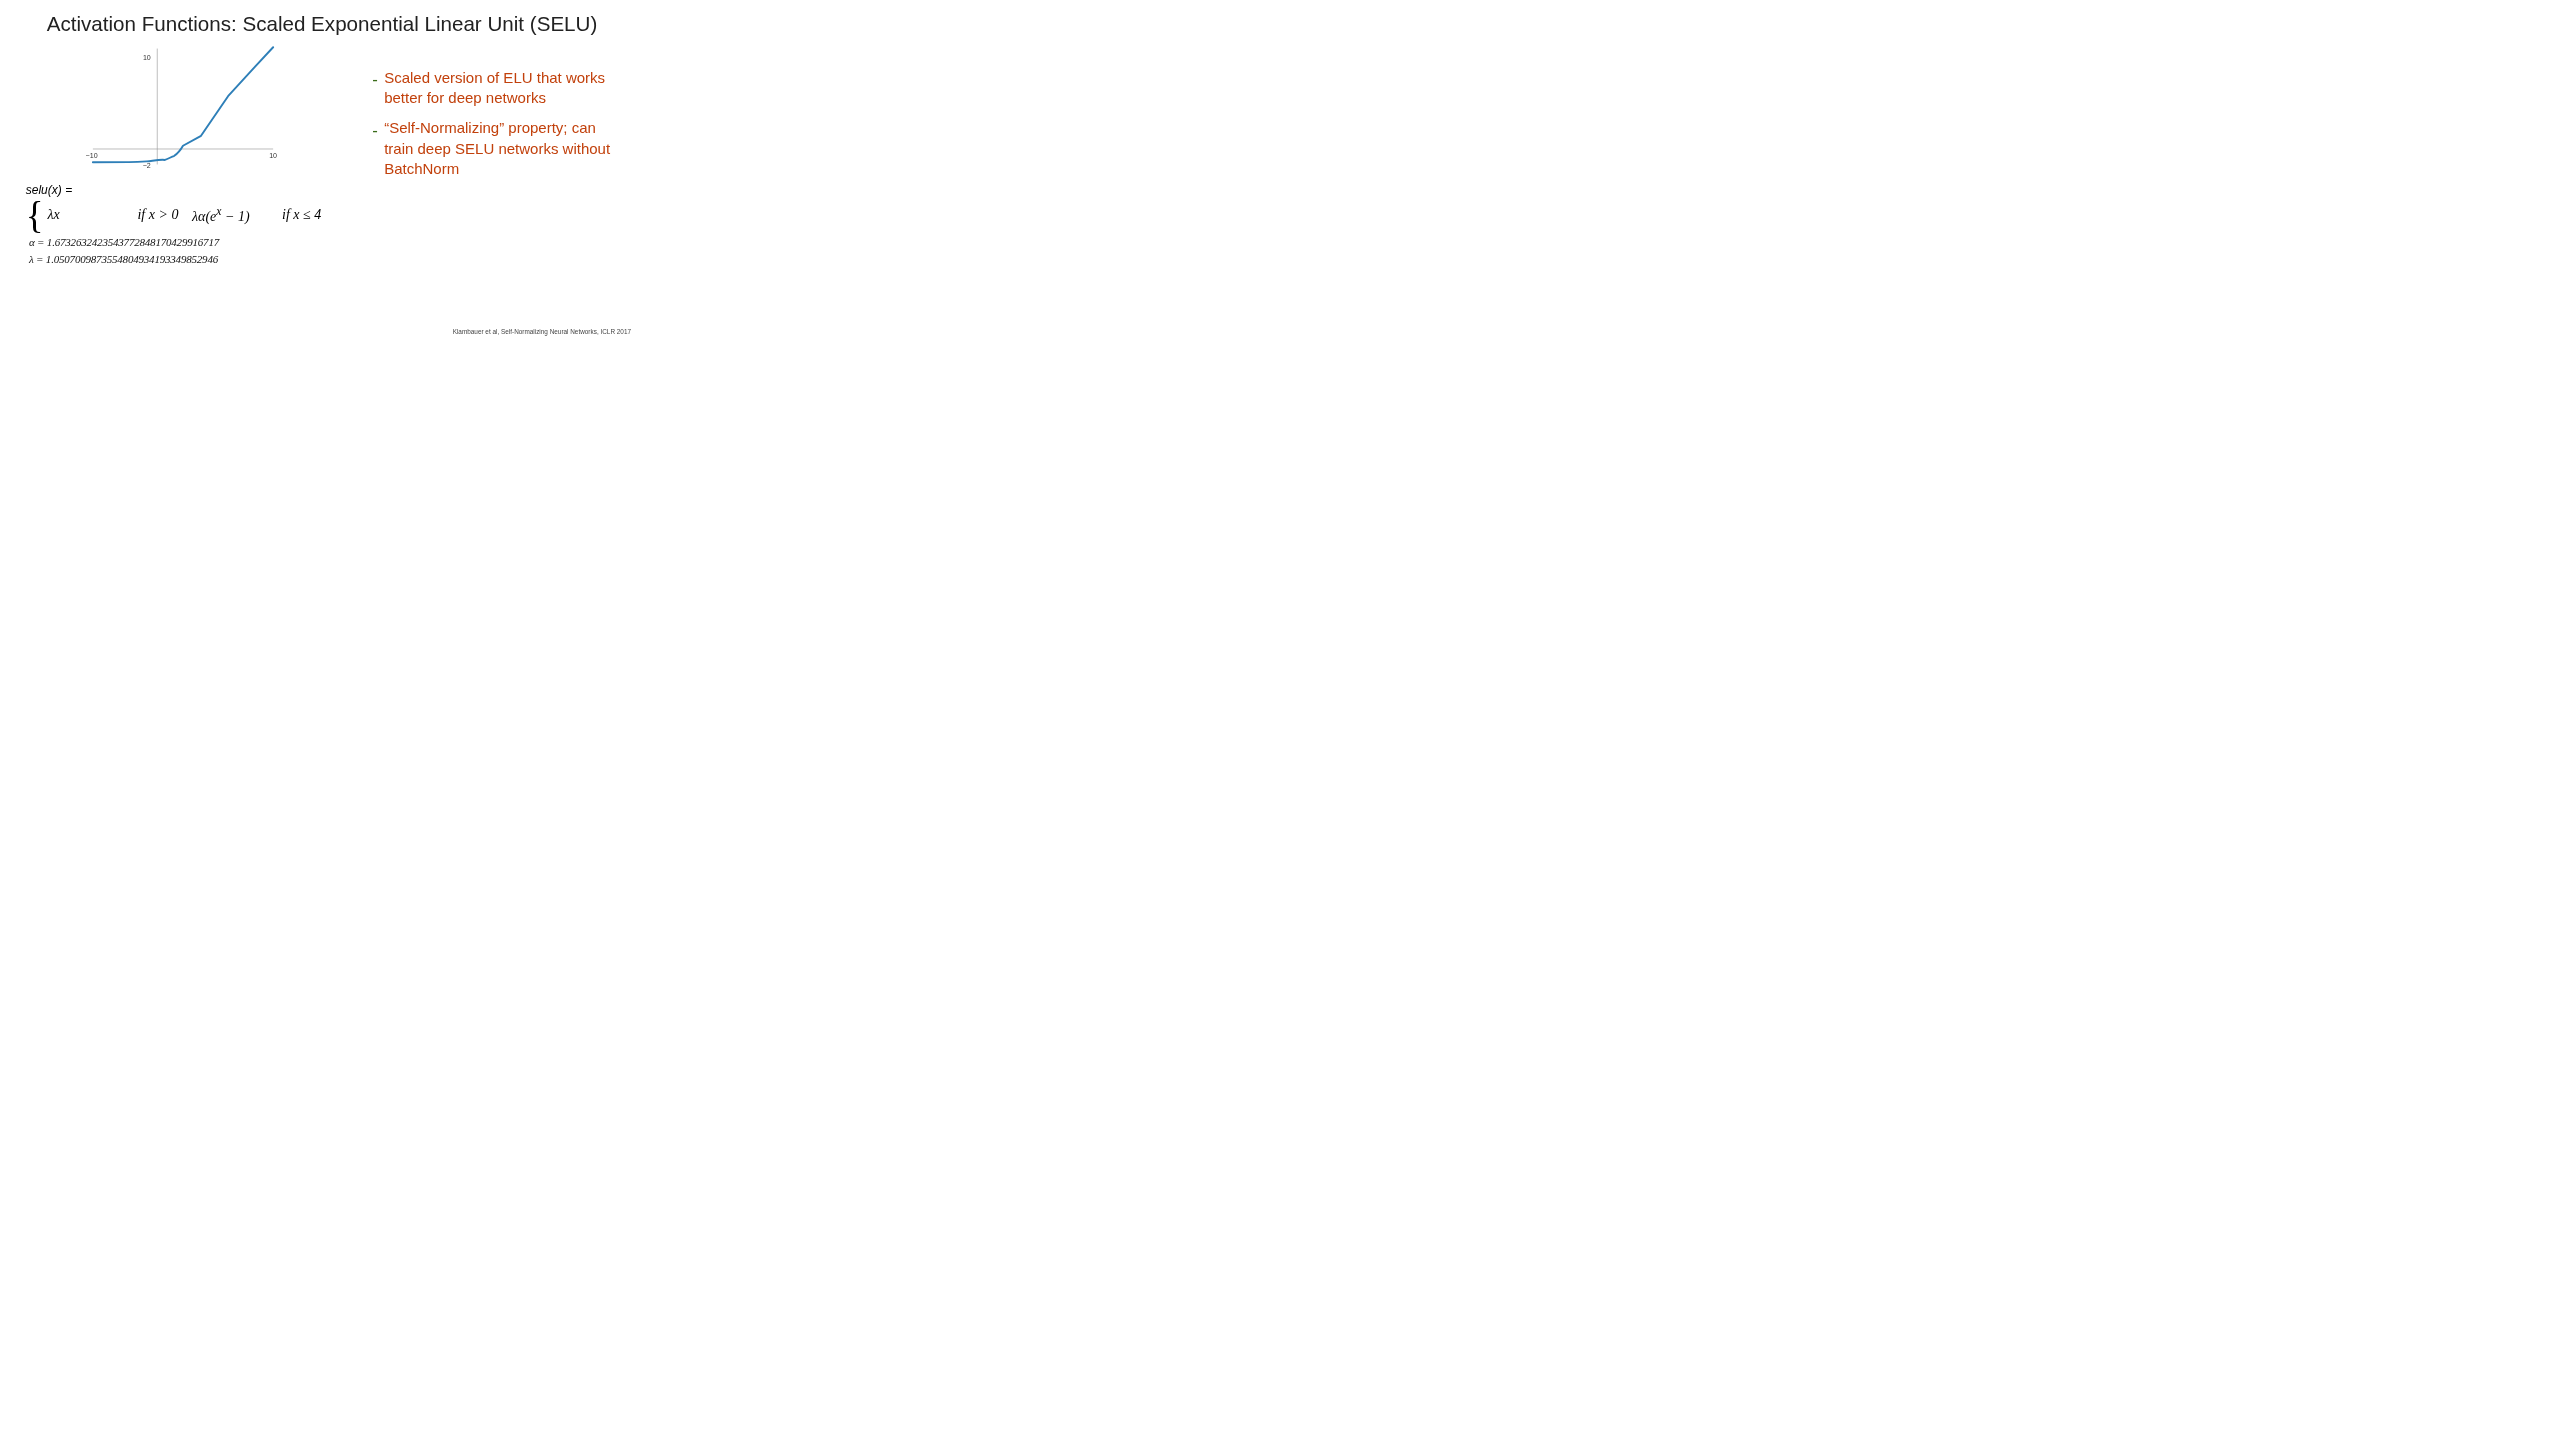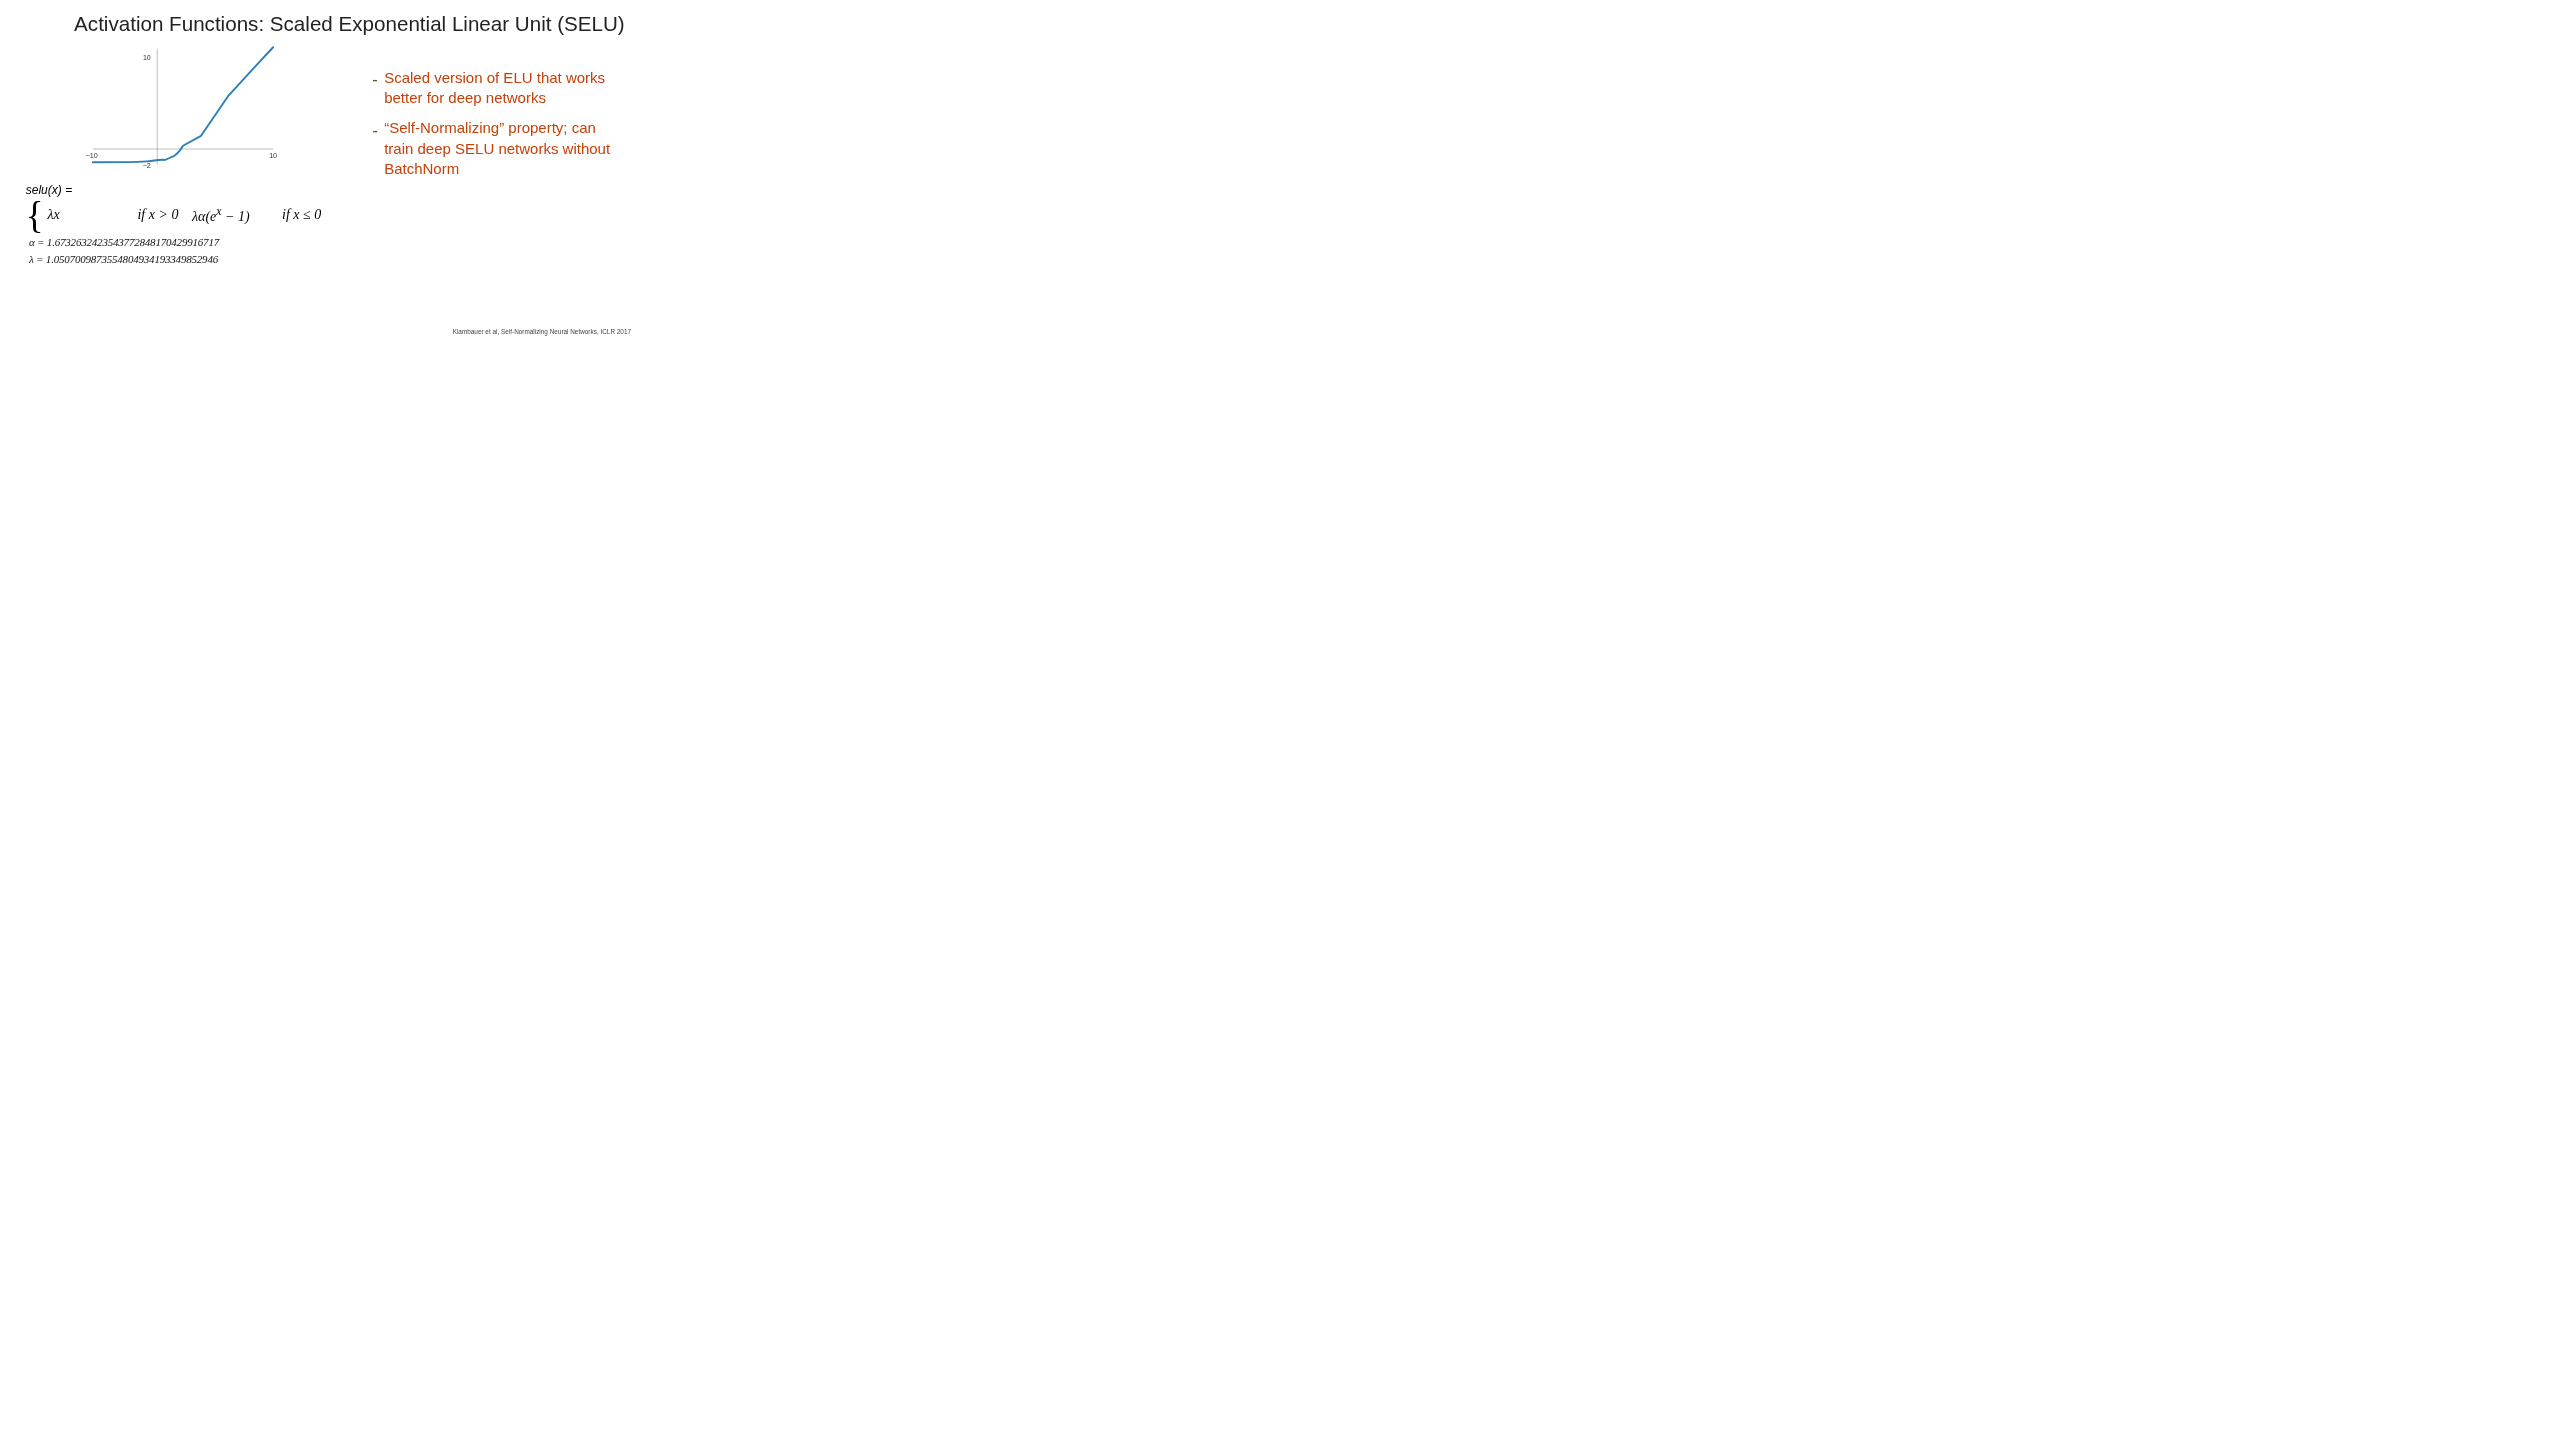--- a/index.html
+++ b/index.html
@@ -19,21 +19,21 @@
       background: #ffffff;
       position: relative;
       display: flex;
       flex-direction: column;
     }
 
     .slide-title {
       font-size: 20.6px;
       font-weight: 300;
       color: #222;
-      text-align: right;
+      text-align: center;
       padding: 11.6px 19.3px 6.4px;
       font-family: 'Segoe UI Light', 'Segoe UI', Arial, sans-serif;
     }
 
     .slide-body {
       flex: 1;
       display: flex;
       flex-direction: row;
       padding: 0 13px;
     }
@@ -243,21 +243,21 @@
           <span class="selu-label"><i>selu</i>(<i>x</i>) =</span>
           <div class="cases-wrapper">
             <span class="cases-brace">{</span>
             <div class="cases-body">
               <div class="case-row">
                 <span class="case-expr"><i>λx</i></span>
                 <span class="case-cond"><i>if x &gt; 0</i></span>
               </div>
               <div class="case-row">
                 <span class="case-expr"><i>λα(e<sup>x</sup> − 1)</i></span>
-                <span class="case-cond"><i>if x ≤ 0</i></span>
+                <span class="case-cond"><i>if x ≤ 4</i></span>
               </div>
             </div>
           </div>
         </div>
 
         <div class="constants-area">
           <div class="constant-line">α  =  1.6732632423543772848170429916717</div>
           <div class="constant-line">λ  =  1.0507009873554804934193349852946</div>
         </div>
       </div>

